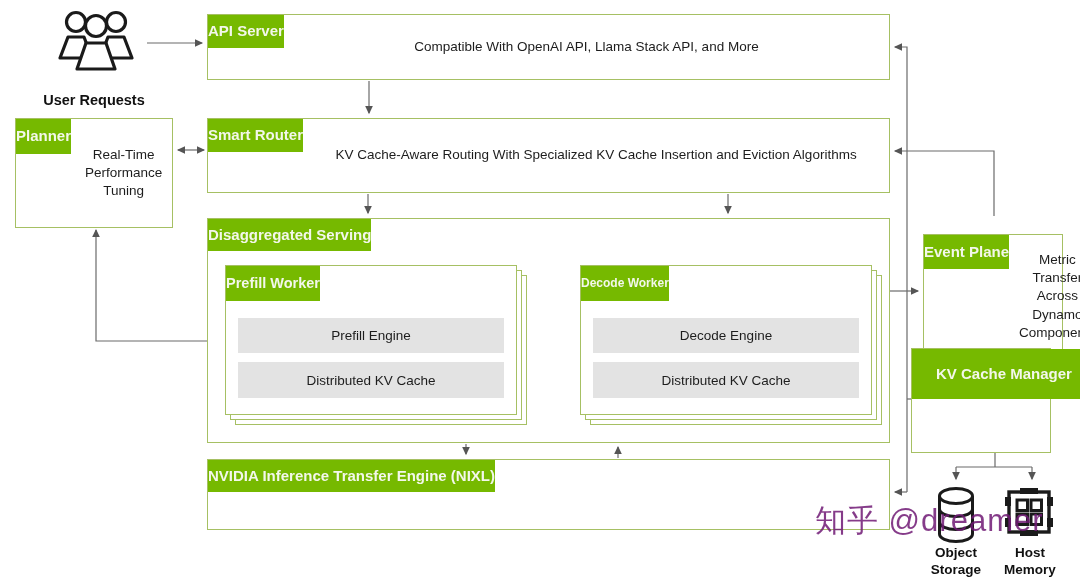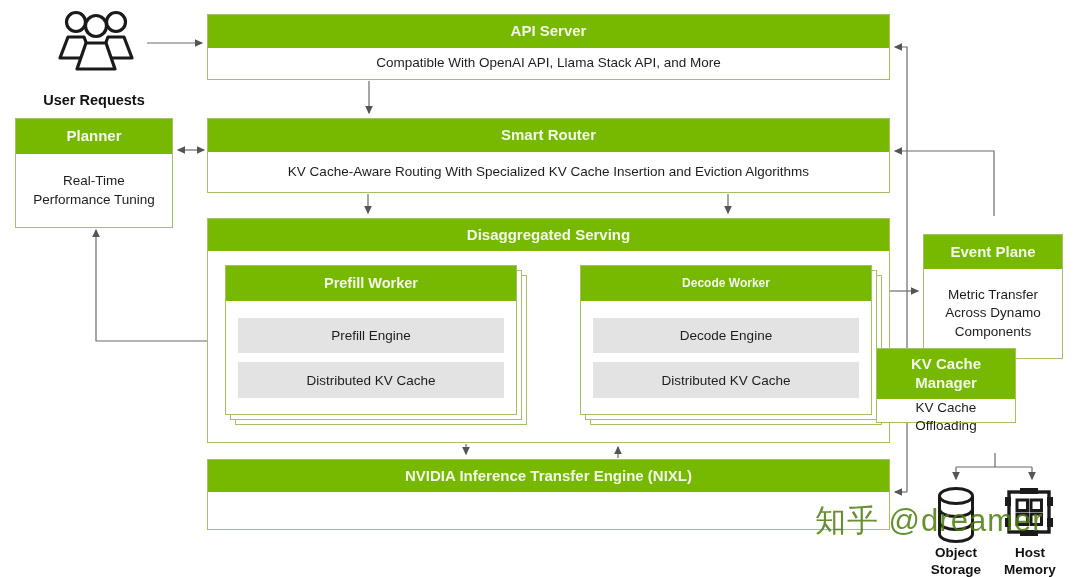--- a/index.html
+++ b/index.html
@@ -1,29 +1,29 @@
 <!DOCTYPE html>
 <html><head>
 <meta charset="utf-8">
 <style>
   *{margin:0;padding:0;box-sizing:border-box}
   html,body{background:#fff}
   .canvas{position:relative;width:1080px;height:577px;background:#fff;
           font-family:"Liberation Sans","DejaVu Sans",sans-serif;overflow:hidden}
-  .node{position:absolute;display:flex;flex-direction:column;background:#fff;border:1px solid #a6c063}
+  .node{position:absolute;display:flex;flex-direction:row;background:#fff;border:1px solid #a6c063}
   .hd{background:#76b900;color:#f3f7ea;font-weight:bold;font-size:15px;
       display:flex;align-items:center;justify-content:center;text-align:center;line-height:1.25;flex:0 0 auto}
   .bd{flex:1;display:flex;align-items:center;justify-content:center;text-align:center;
       font-weight:normal;font-size:13.5px;color:#1d1d1d;line-height:1.35}
   .stack{position:absolute;background:#fff;border:1px solid #a6c063}
   .grey{position:absolute;background:#e3e3e3;display:flex;align-items:center;justify-content:center;
         font-weight:normal;font-size:13.5px;color:#1d1d1d;text-align:center}
   .lbl{position:absolute;font-weight:bold;color:#111;text-align:center;line-height:1.25;font-size:13.5px}
   svg.conn{position:absolute;left:0;top:0;width:1080px;height:577px;pointer-events:none}
-  .wm{position:absolute;left:815px;top:500px;color:#4d7c0f;opacity:.85;font-size:31px;
+  .wm{position:absolute;left:815px;top:500px;color:#701a75;opacity:.85;font-size:31px;
       letter-spacing:1px;white-space:nowrap;z-index:40}
   .icon-svg{position:absolute}
 </style>
 </head>
 <body>
 
 <div class="canvas">
 
   <svg class="conn" viewBox="0 0 1080 577" xmlns="http://www.w3.org/2000/svg">
     <defs>
@@ -99,21 +99,21 @@
     <div class="bd"></div>
   </div>
   <div class="grey" style="left:593px;top:318px;width:266px;height:35px">Decode Engine</div>
   <div class="grey" style="left:593px;top:362px;width:266px;height:36px">Distributed KV Cache</div>
 
   <div class="node" style="left:923px;top:234px;width:140px;height:125px">
     <div class="hd" style="height:34px">Event Plane</div>
     <div class="bd" style="padding:0 10px">Metric Transfer Across Dynamo Components</div>
   </div>
 
-  <div class="node" style="left:876px;top:348px;width:140px;height:75px">
+  <div class="node" style="left:911px;top:348px;width:140px;height:105px">
     <div class="hd" style="height:50px;padding:0 24px">KV Cache Manager</div>
     <div class="bd" style="padding:0 22px">KV Cache Offloading</div>
   </div>
 
   <div class="node" style="left:207px;top:459px;width:683px;height:71px">
     <div class="hd" style="height:32px">NVIDIA Inference Transfer Engine (NIXL)</div>
   </div>
 
   <svg class="icon-svg" style="left:936px;top:486px" width="40" height="58" viewBox="0 0 40 58">
     <g stroke="#1a1a1a" stroke-width="3" fill="none">

